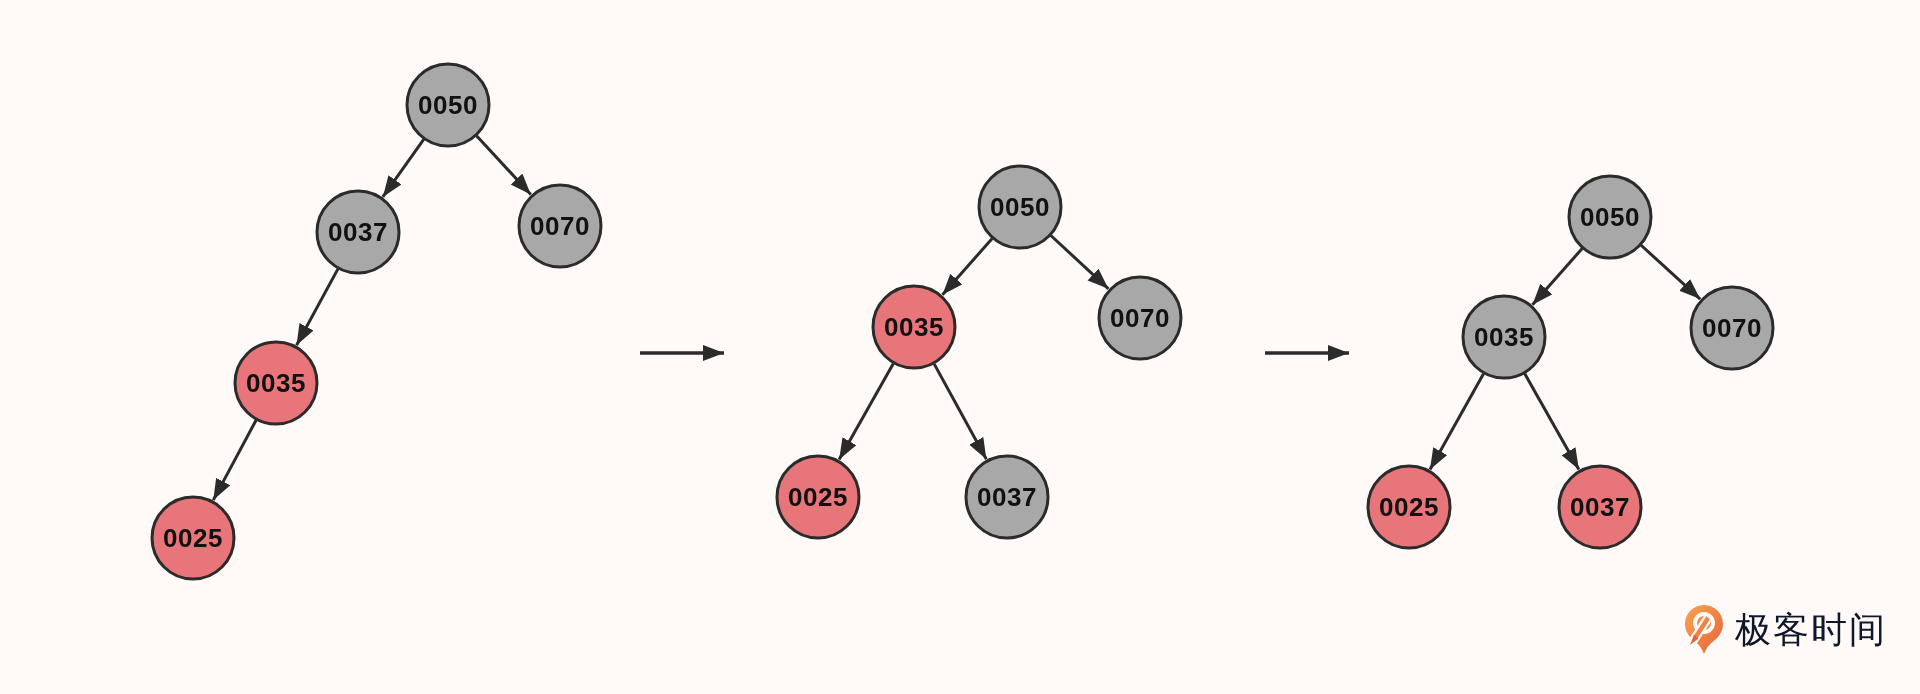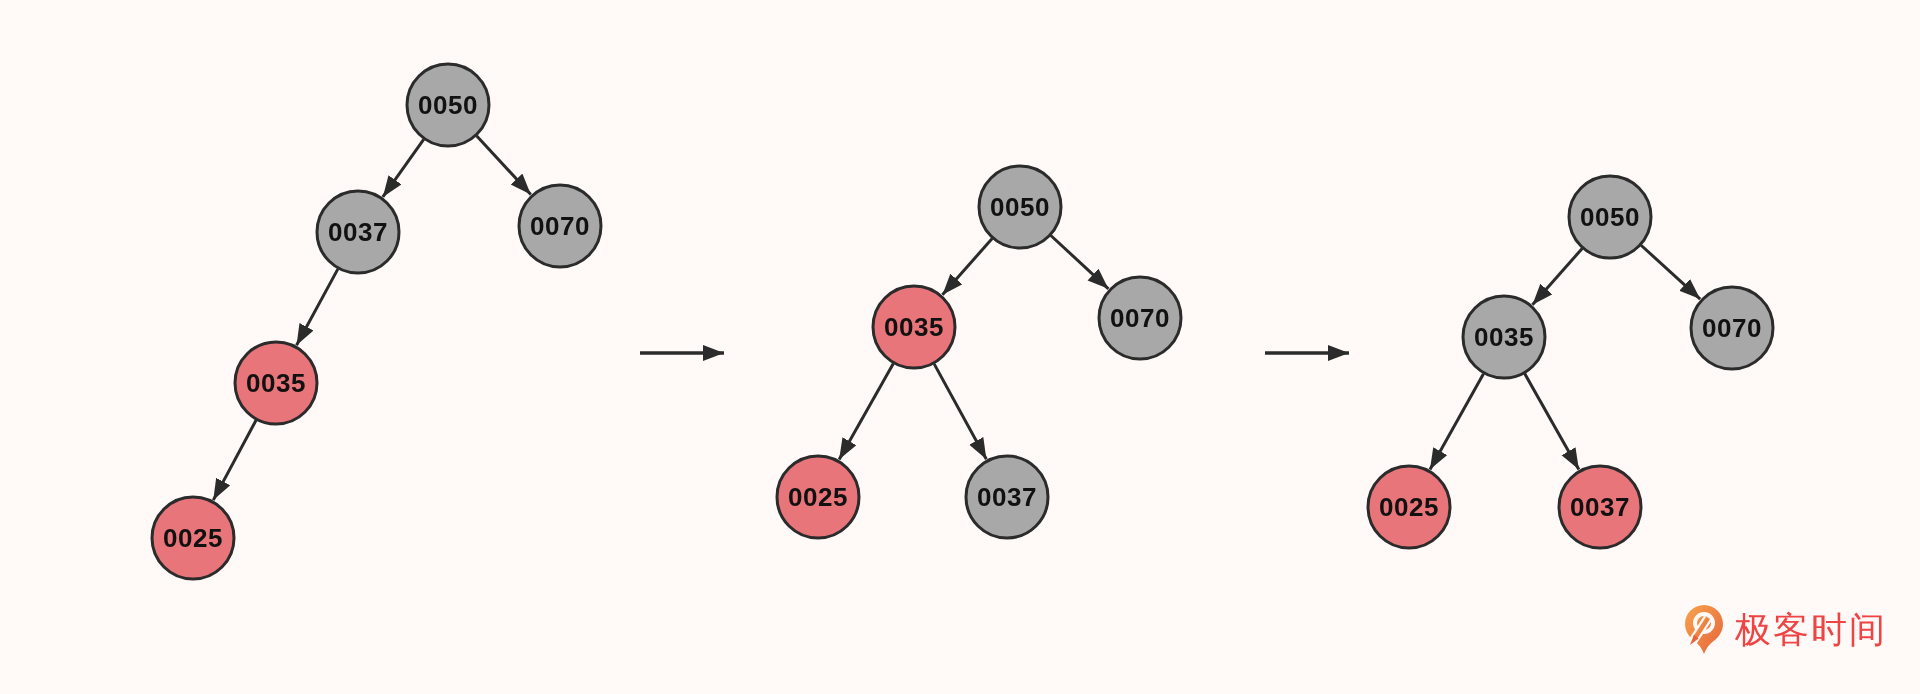--- a/index.html
+++ b/index.html
@@ -139,14 +139,14 @@
         <stop offset="0" stop-color="#f8a44d"></stop>
         <stop offset="1" stop-color="#e5633a"></stop>
       </linearGradient>
     </defs>
     <path d="M20 1 C9.5 1 1 9.5 1 20 C1 27.5 5.5 33.6 11 37.5 C15 40.4 18 44.5 20 50 C22 44.5 25 40.4 29 37.5 C34.5 33.6 39 27.5 39 20 C39 9.5 30.5 1 20 1 Z" fill="url(#lgGrad)"></path>
     <circle cx="20" cy="19" r="9" fill="none" stroke="#fffaf8" stroke-width="4"></circle>
     <line x1="24" y1="14" x2="9" y2="37" stroke="#fffaf8" stroke-width="9"></line>
     <line x1="24" y1="14" x2="11" y2="34" stroke="url(#lgGrad)" stroke-width="4.5"></line>
     <path d="M6 41 L14.5 34.5 L10 30.5 Z" fill="#e5633a"></path>
   </svg>
-  <span class="logo-text" style="color: #ef4444;">极客时间</span>
+  <span class="logo-text" style="color: #0f172a;">极客时间</span>
 </div>
 
 </body></html>

